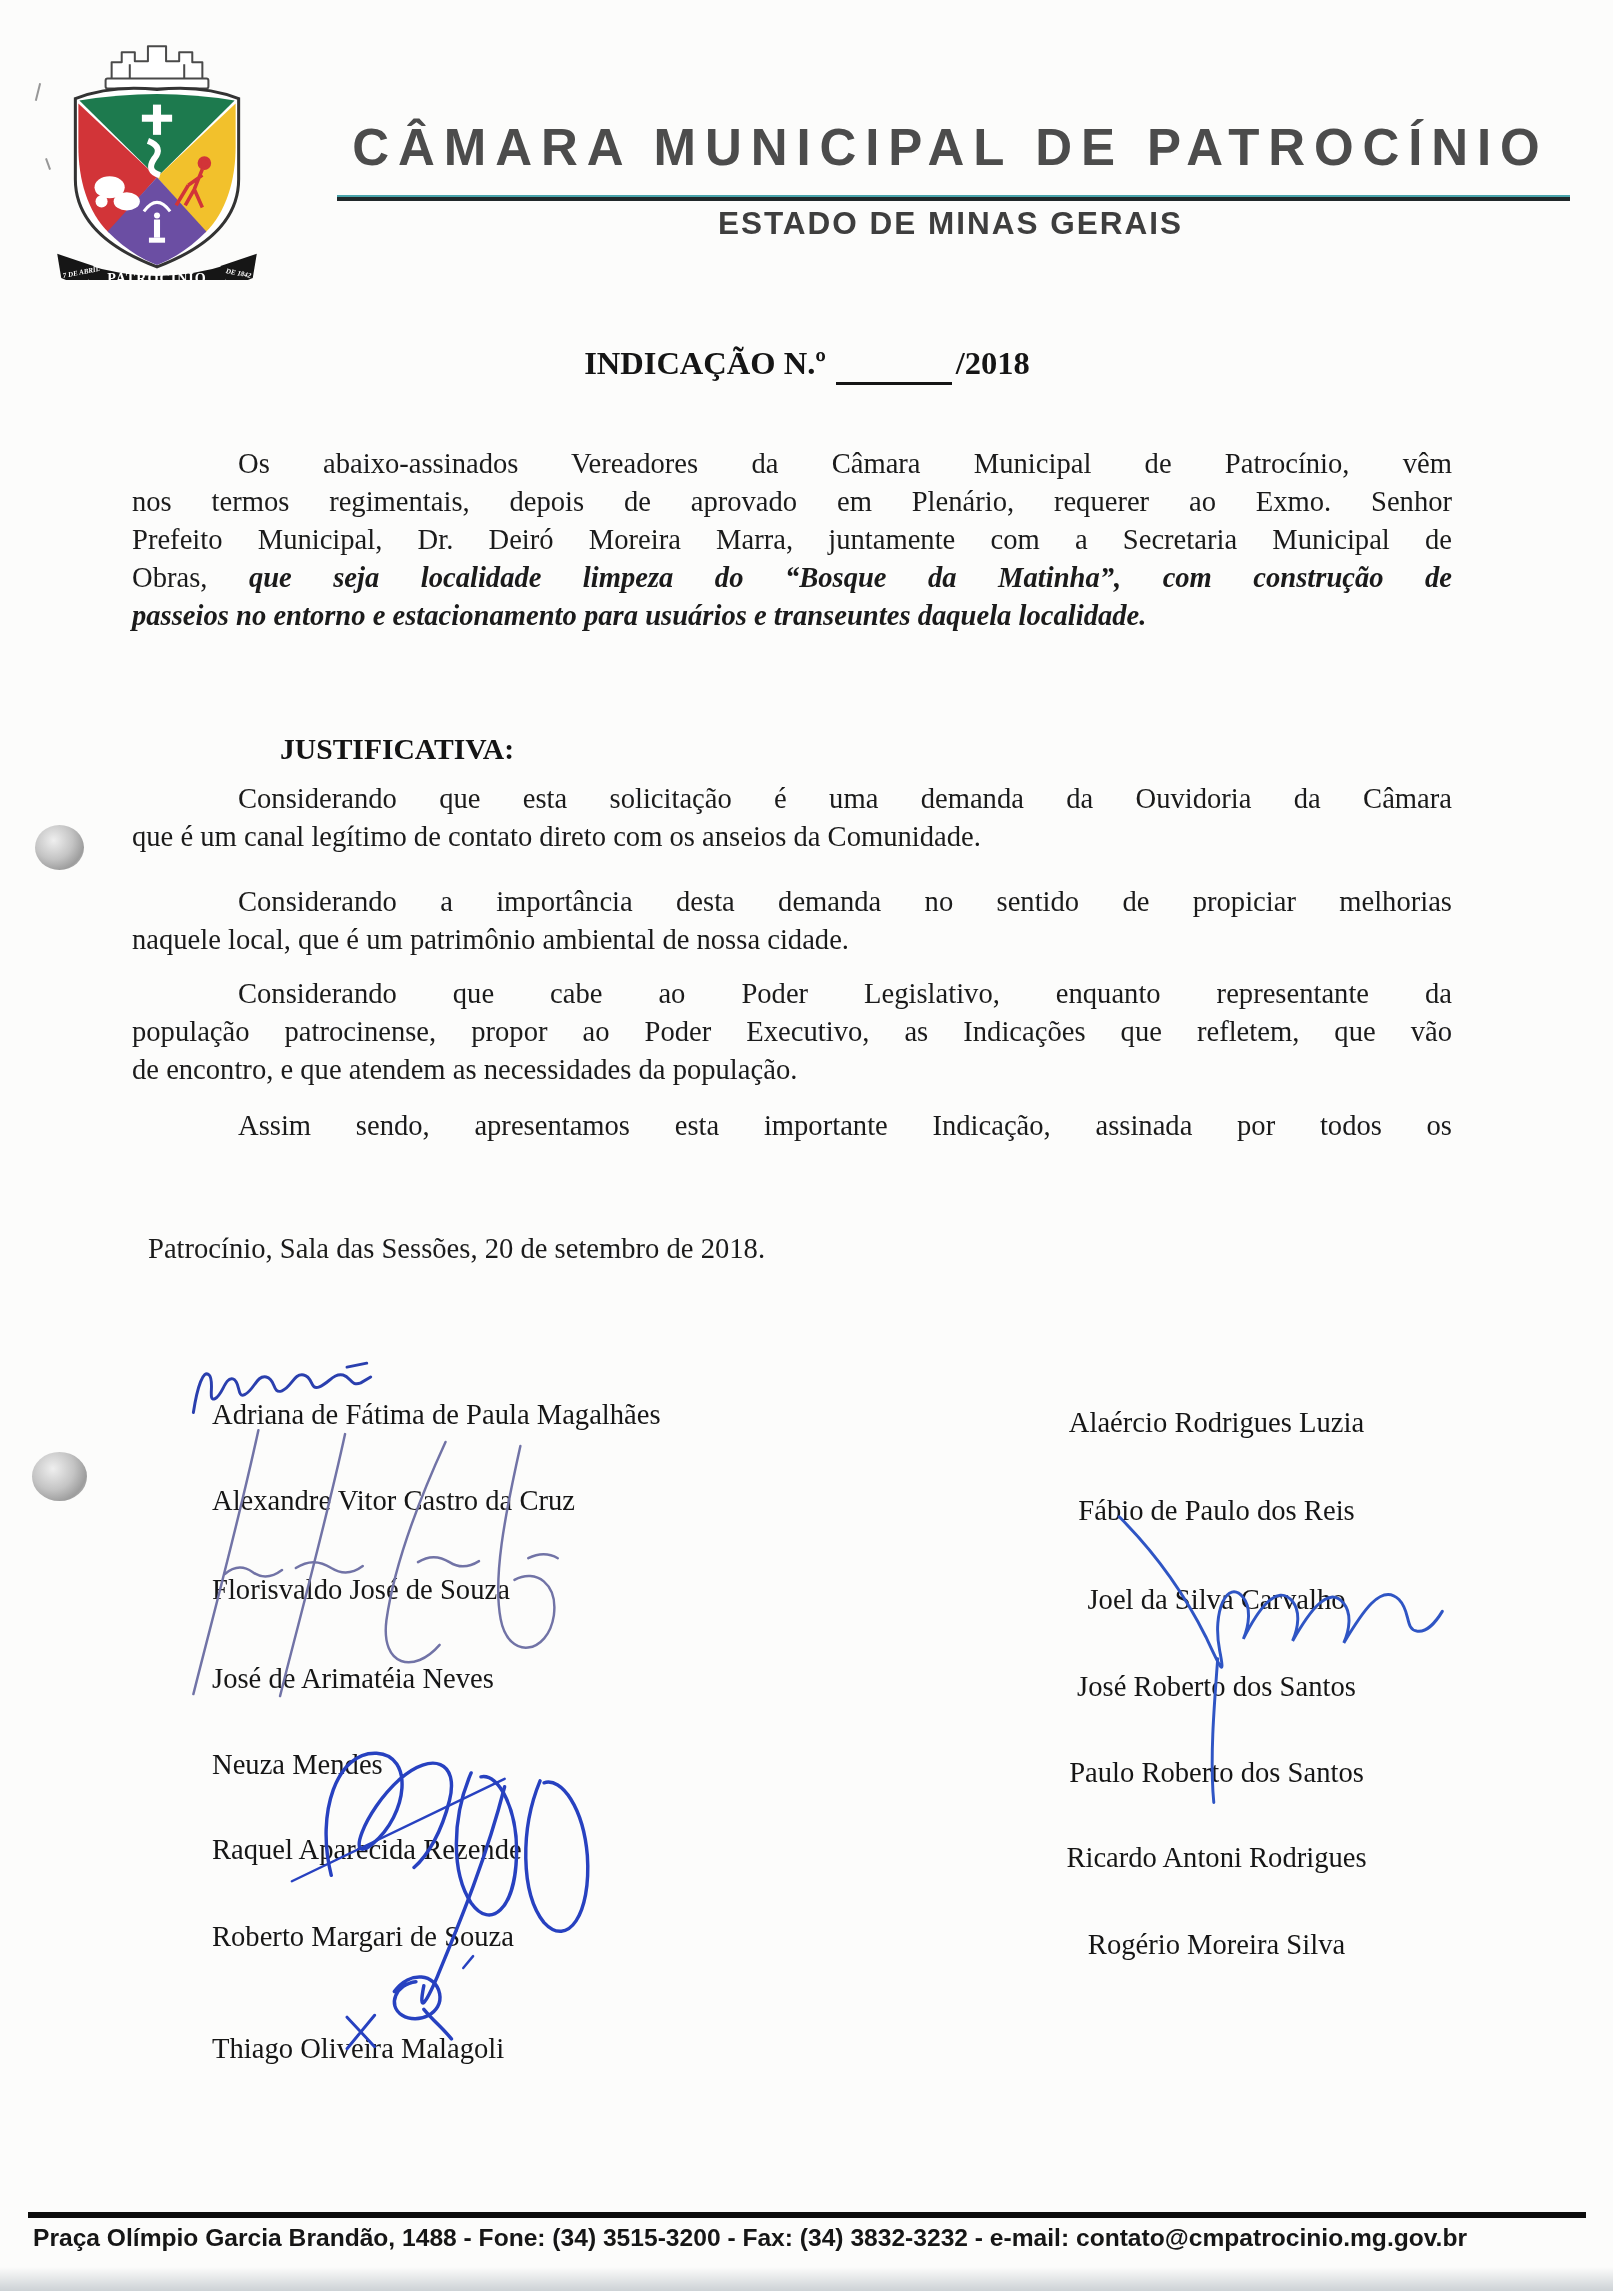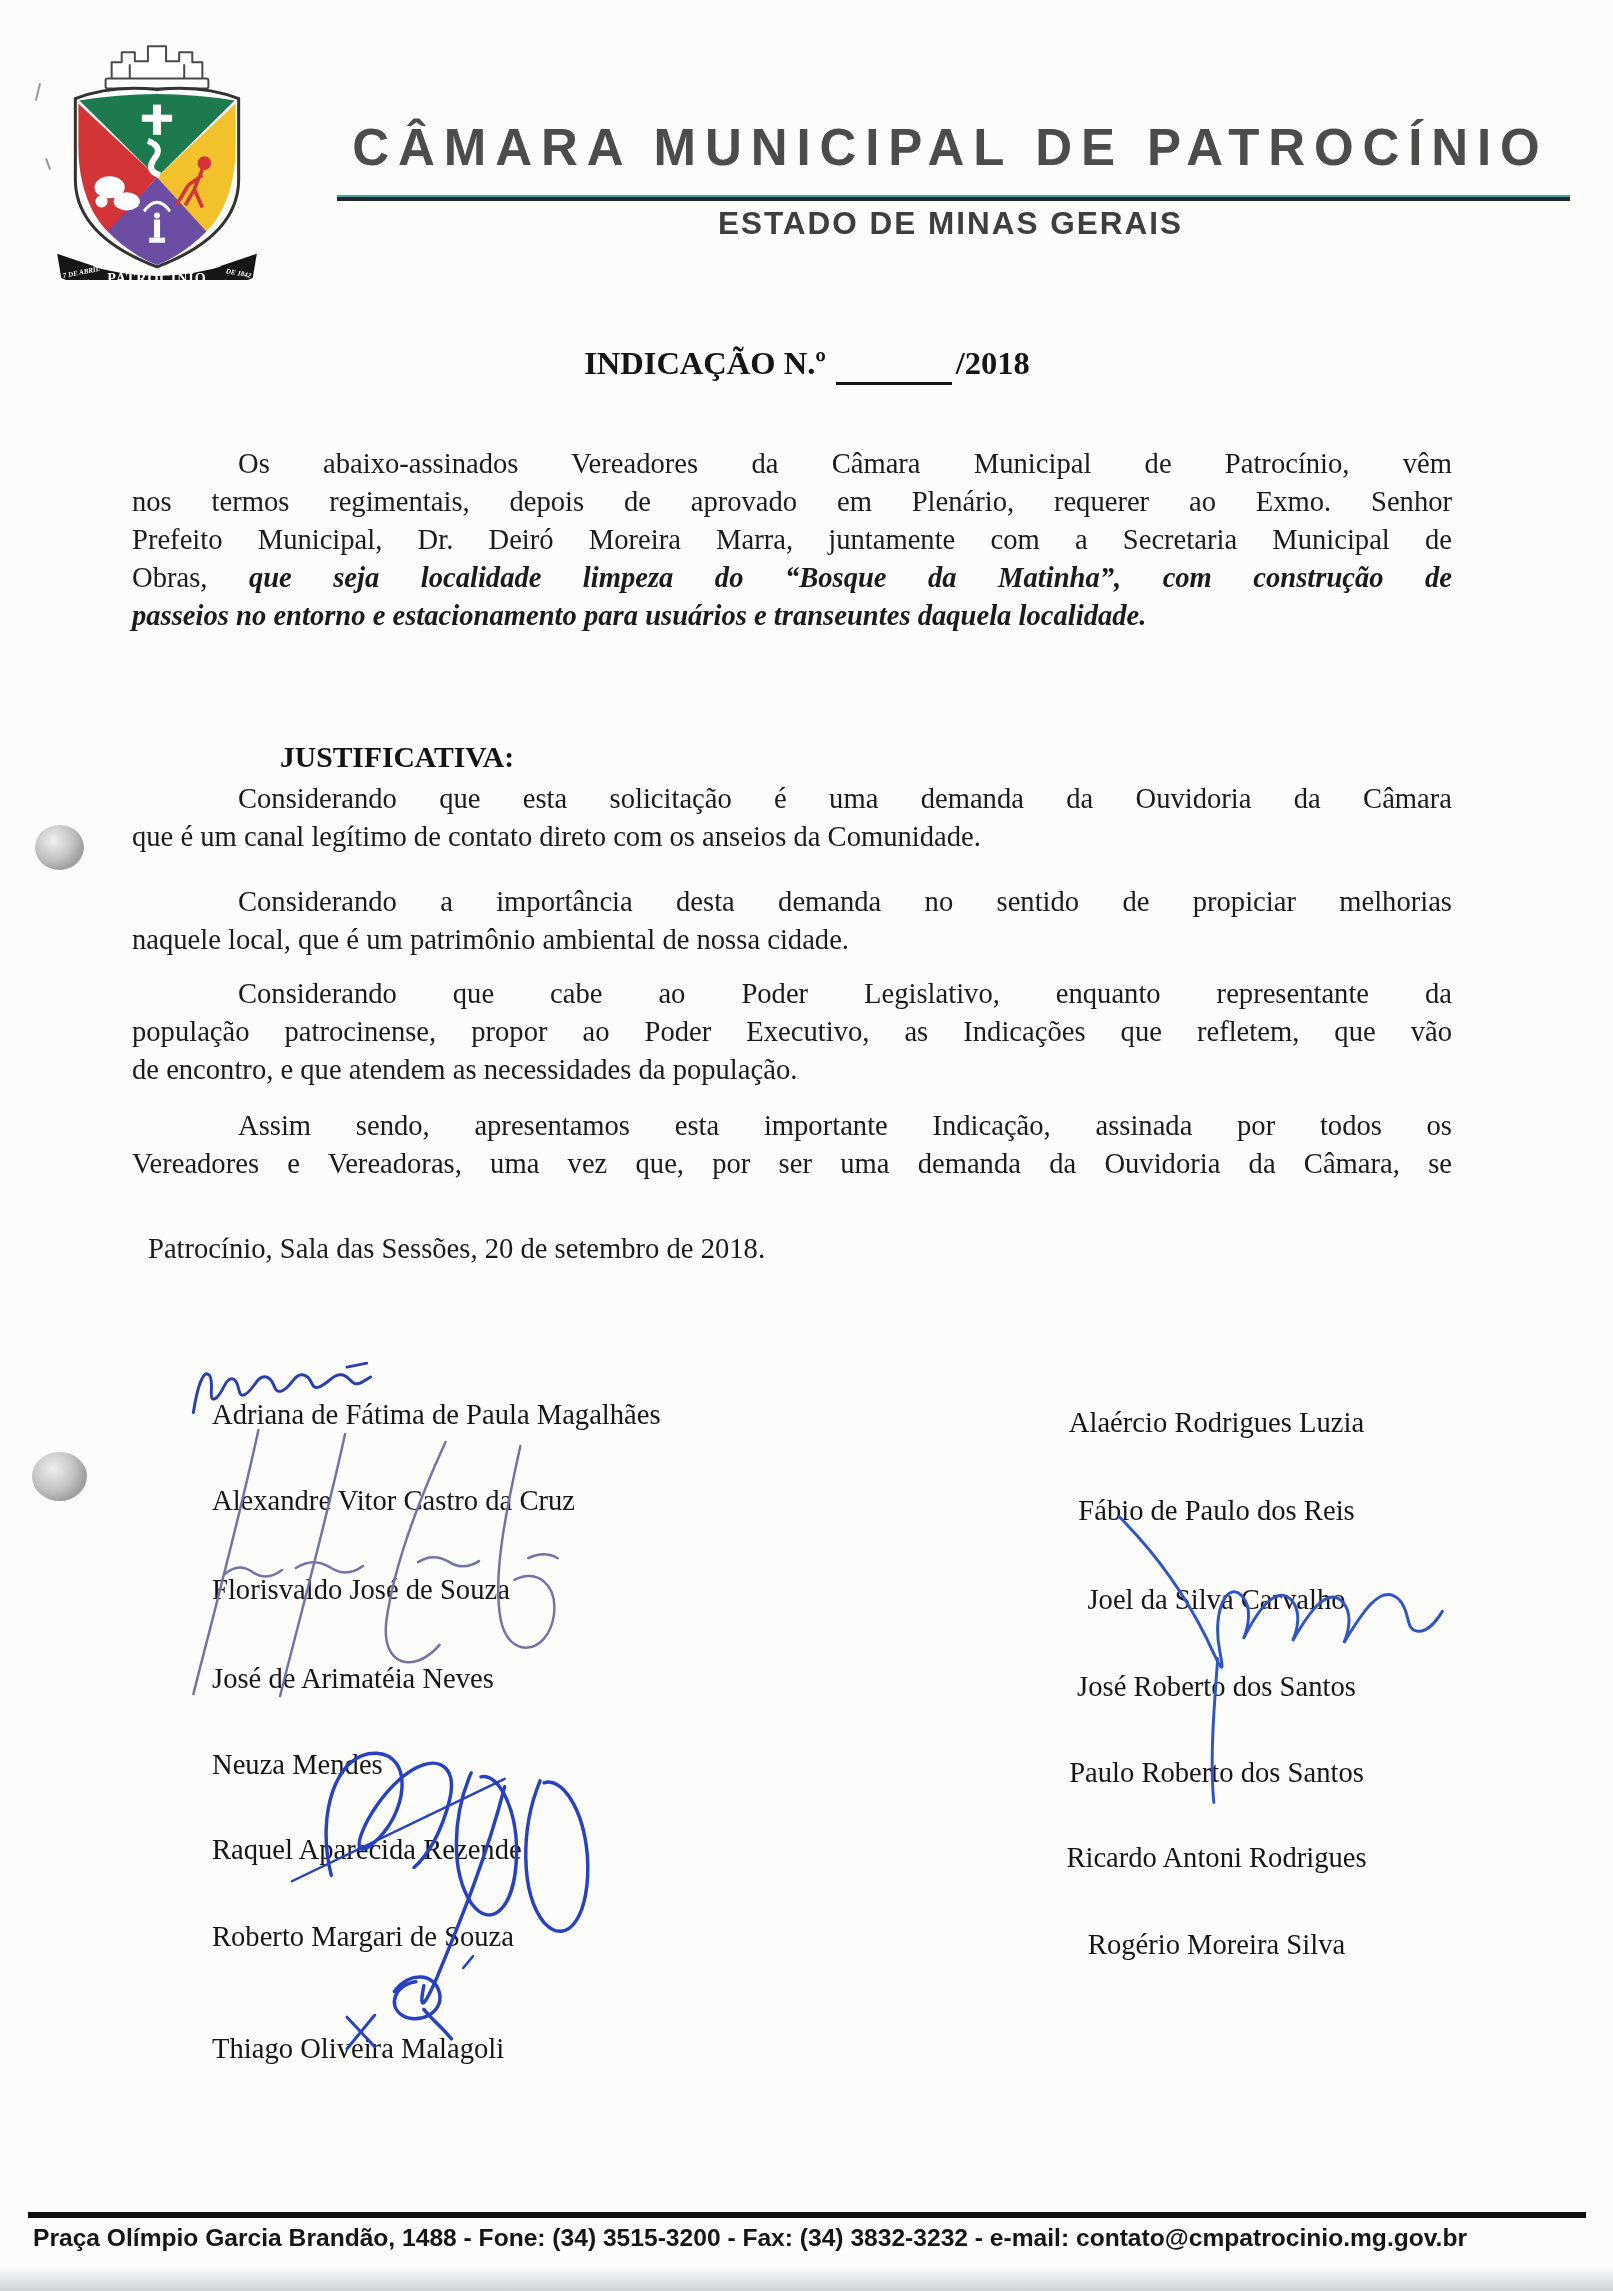--- a/index.html
+++ b/index.html
@@ -17,21 +17,21 @@
   
   .doc-title{position:absolute;left:0;top:345px;width:1614px;text-align:center;
              font-weight:bold;font-size:32.5px;color:#151515;font-family:Liberation Serif, serif;}
   .doc-title .blank{display:inline-block;width:116px;border-bottom:3px solid #151515;margin:0 3.9px 0 9.9px;}
   
   .para{position:absolute;left:132px;width:1320px;font-size:28.6px;color:#1b1b1b;}
   .ln{line-height:38px;text-align:justify;text-align-last:justify;}
   .ln.last{text-align:left;text-align-last:auto;}
   .ln.first{text-indent:106px;}
   .em{font-weight:bold;font-style:italic;}
-  .just-head{position:absolute;left:280px;top:733px;font-weight:bold;font-size:29.6px;color:#141414;margin-top:8px;}
+  .just-head{position:absolute;left:280px;top:733px;font-weight:bold;font-size:29.6px;color:#141414;}
   .dateline{position:absolute;left:148px;top:1233px;font-size:28.6px;color:#1b1b1b;}
   
   .sig-name{position:absolute;font-size:28.6px;color:#161616;white-space:nowrap;}
   .sig-left{left:212px;}
   .sig-right{left:985px;width:463px;text-align:center;}
   .ink{position:absolute;left:0;top:0;pointer-events:none;}
   
   .ftr-rule{position:absolute;left:27.6px;top:2212px;width:1558px;height:5.9px;background:#0d0d0d;}
   .ftr-text{position:absolute;left:33px;top:2224px;width:1556px;
             font-family:"Liberation Sans",sans-serif;font-weight:bold;font-size:24.6px;color:#161616;
@@ -138,21 +138,20 @@
   </div>
 
   <div class="para" style="top:975px">
     <div class="ln first">Considerando que cabe ao Poder Legislativo, enquanto representante da</div>
     <div class="ln">população patrocinense, propor ao Poder Executivo, as Indicações que refletem, que vão</div>
     <div class="ln last">de encontro, e que atendem as necessidades da população.</div>
   </div>
 
   <div class="para" style="top:1107px">
     <div class="ln first">Assim sendo, apresentamos esta importante Indicação, assinada por todos os</div>
-    <div class="ln">Vereadores e Vereadoras, uma vez que, por ser uma demanda da Ouvidoria da Câmara, se</div>
   </div>
 
   <div class="dateline">Patrocínio, Sala das Sessões, 20 de setembro de 2018.</div>
 
   <div class="sig-name sig-left" style="top:1399px">Adriana de Fátima de Paula Magalhães</div>
   <div class="sig-name sig-left" style="top:1485px">Alexandre Vitor Castro da Cruz</div>
   <div class="sig-name sig-left" style="top:1574px">Florisvaldo José de Souza</div>
   <div class="sig-name sig-left" style="top:1663px">José de Arimatéia Neves</div>
   <div class="sig-name sig-left" style="top:1749px">Neuza Mendes</div>
   <div class="sig-name sig-left" style="top:1834px">Raquel Aparecida Rezende</div>

